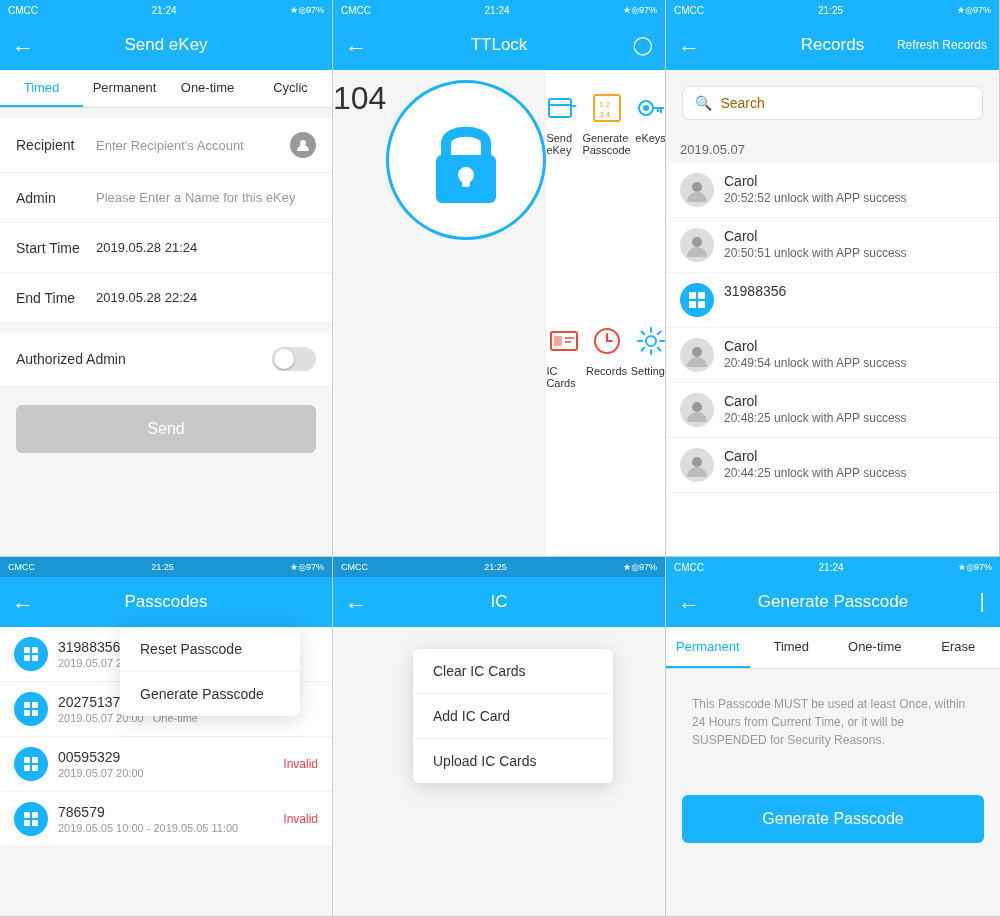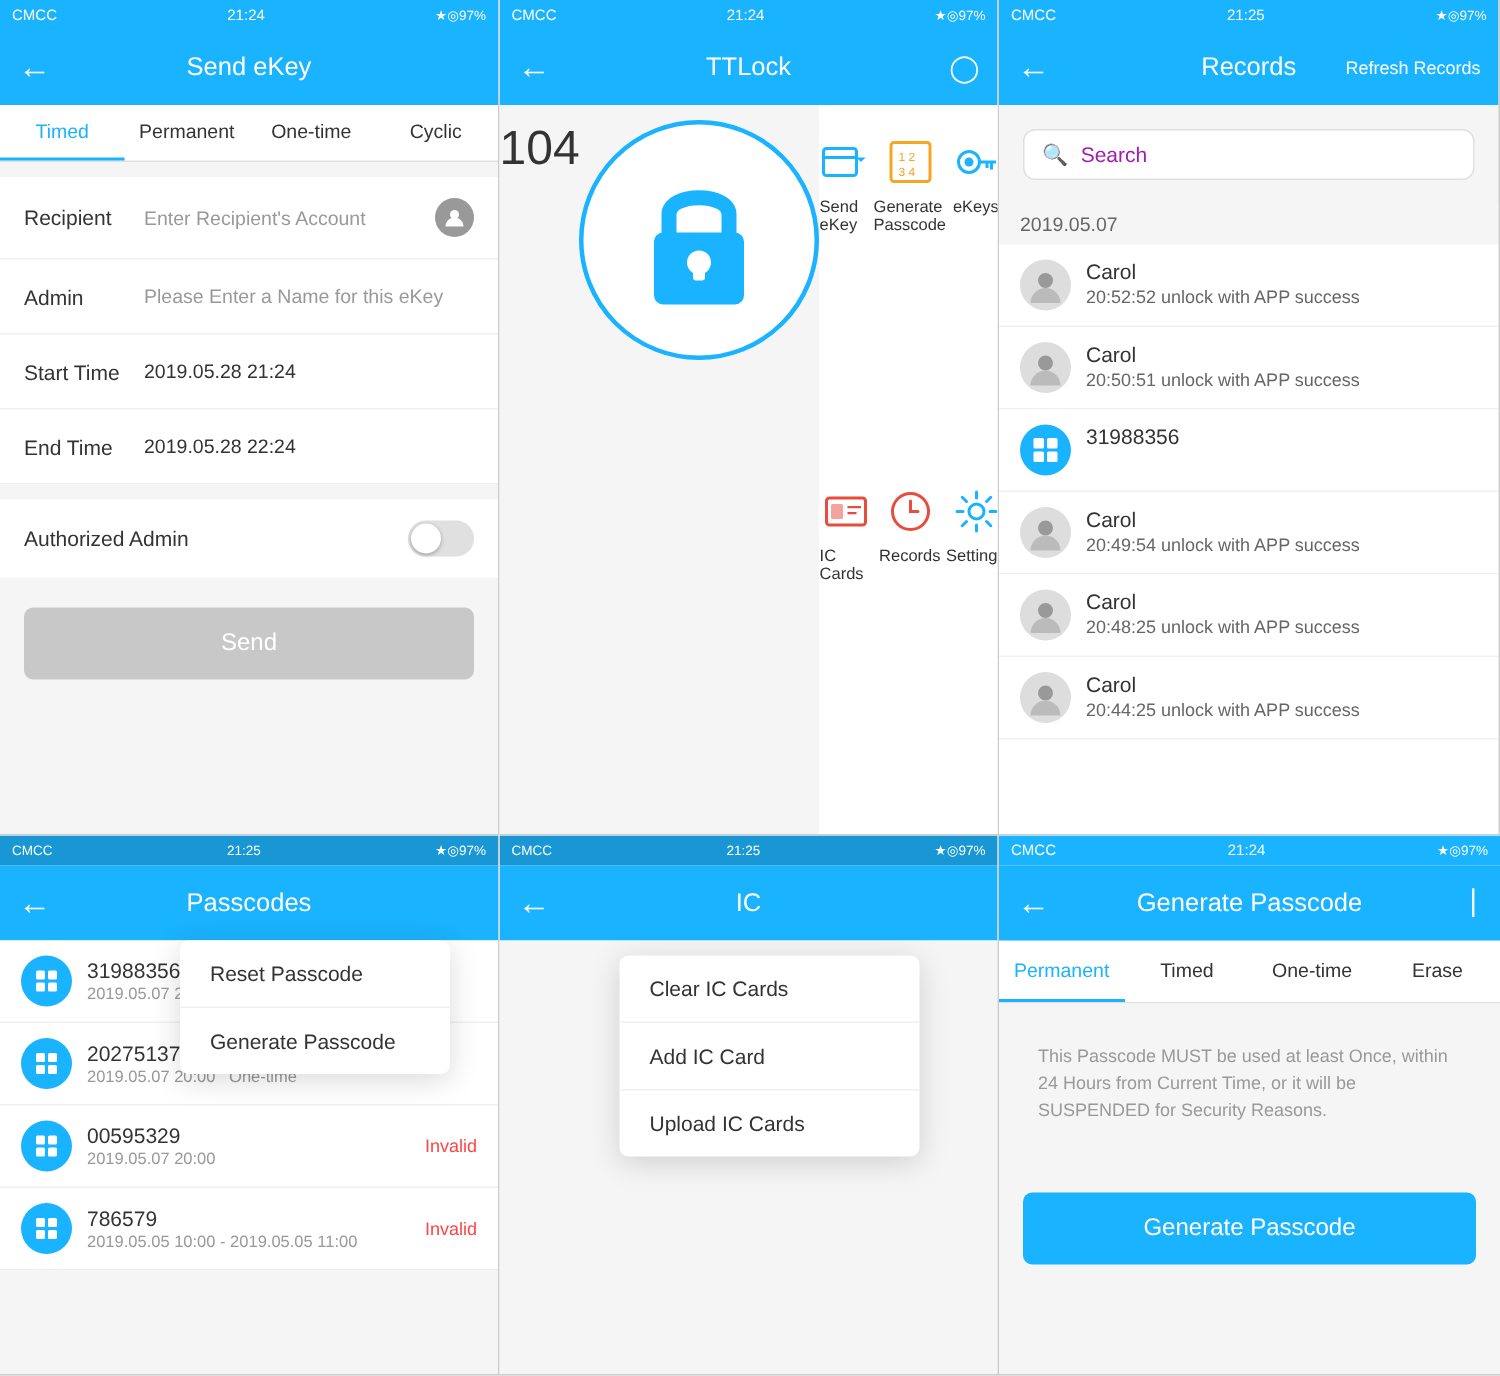--- a/index.html
+++ b/index.html
@@ -243,21 +243,21 @@
     .search-bar {
       background: white;
       margin: 8px;
       border-radius: 8px;
       display: flex;
       align-items: center;
       padding: 8px 12px;
       border: 1px solid #e0e0e0;
     }
     .search-icon { color: #999; margin-right: 8px; font-size: 14px; }
-    .search-text { font-size: 14px; color: #a21caf; }
+    .search-text { font-size: 14px; color: #a16207; }
     .date-header {
       padding: 6px 14px;
       font-size: 13px;
       color: #666;
       background: #f5f5f5;
     }
     .record-item {
       display: flex;
       align-items: flex-start;
       padding: 10px 14px;
@@ -704,21 +704,21 @@
       <span>CMCC</span>
       <span>21:25</span>
       <span class="status-icons">★◎97%</span>
     </div>
     <div class="top-bar">
       <span class="back-btn">←</span>
       <span class="title">IC</span>
     </div>
     <div style="position:relative; flex:1; background:#f5f5f5;">
 
-      <div class="dropdown-menu" style="top:10px; left:80px; min-width:200px;">
+      <div class="dropdown-menu" style="top:22px; left:80px; min-width:200px;">
         <div class="dropdown-item">Clear IC Cards</div>
         <div class="dropdown-item">Add IC Card</div>
         <div class="dropdown-item">Upload IC Cards</div>
       </div>
     </div>
   </div>
 
   <div class="screen">
     <div class="status-bar">
       <span>CMCC</span>

